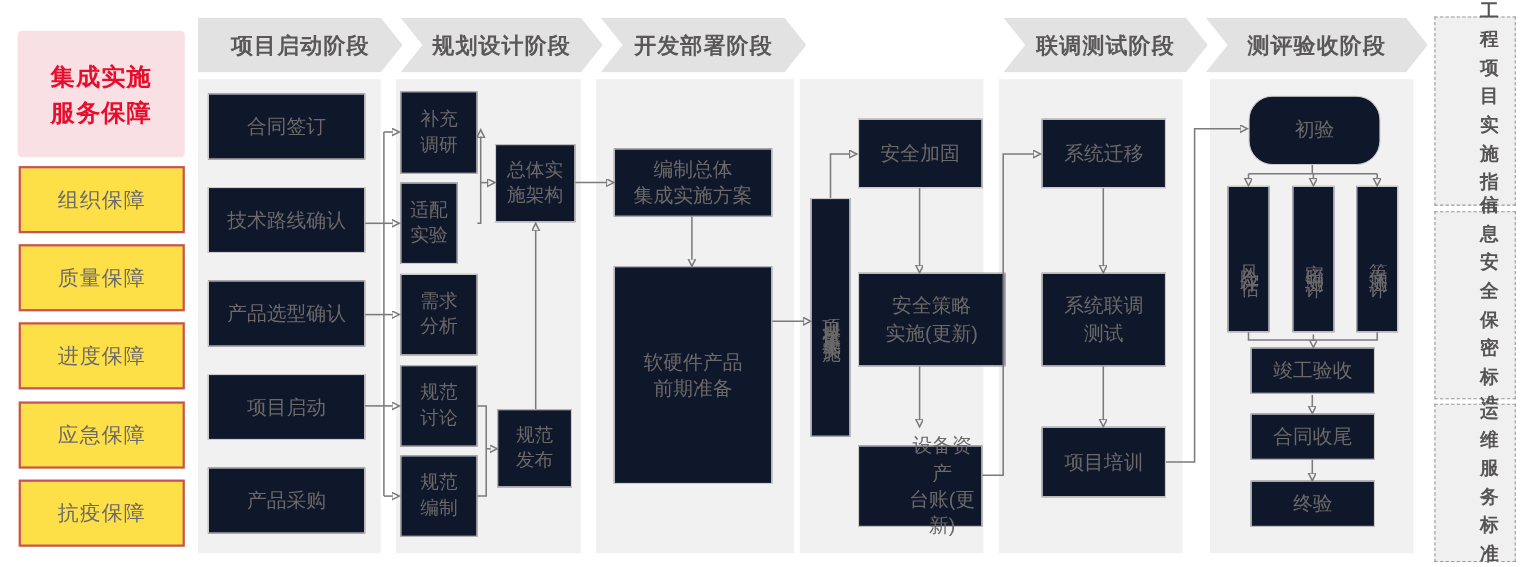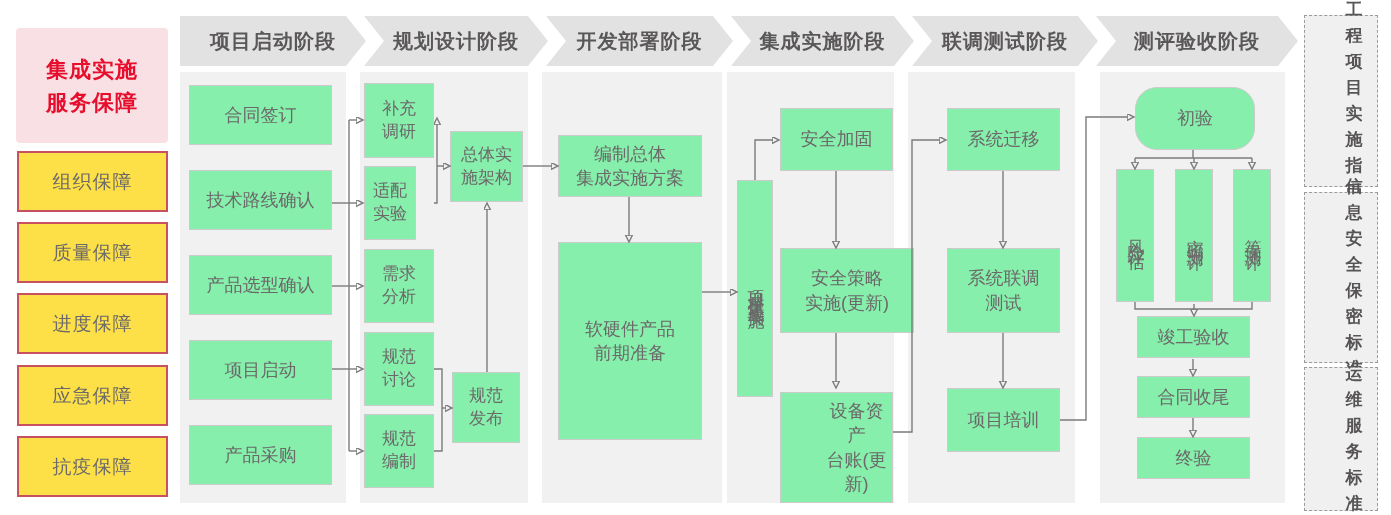--- a/index.html
+++ b/index.html
@@ -33,21 +33,21 @@
     display:flex;align-items:center;justify-content:center;
     color:#595757;font-weight:bold;font-size:20px;letter-spacing:1px;
     clip-path:polygon(0 0, calc(100% - 20px) 0, 100% 50%, calc(100% - 20px) 100%, 0 100%, 20px 50%);
     padding:0 10px;box-sizing:border-box;
   }
   .chevron.first{
     clip-path:polygon(0 0, calc(100% - 20px) 0, 100% 50%, calc(100% - 20px) 100%, 0 100%);
   }
   
   .box{
-    position:absolute;background:#86efac;border:1px solid #cccbcb;box-sizing:border-box;
+    position:absolute;background:#0f172a;border:1px solid #cccbcb;box-sizing:border-box;
     display:flex;align-items:center;justify-content:center;
     text-align:center;color:#6b6969;font-size:18px;line-height:1.35;
     white-space:pre-line;
   }
   .box.small{font-size:17px;}
   .vtext{
     writing-mode:vertical-rl;text-orientation:upright;
     letter-spacing:5px;white-space:nowrap;
   }
   
@@ -84,21 +84,20 @@
   <div class="col-panel" style="left:180px;width:166px;"></div>
   <div class="col-panel" style="left:360px;width:168px;"></div>
   <div class="col-panel" style="left:542px;width:180px;"></div>
   <div class="col-panel" style="left:727px;width:167px;"></div>
   <div class="col-panel" style="left:908px;width:167px;"></div>
   <div class="col-panel" style="left:1100px;width:185px;"></div>
 
   <div class="chevron first" style="left:180px;width:186px;">项目启动阶段</div>
   <div class="chevron" style="left:364px;width:184px;">规划设计阶段</div>
   <div class="chevron" style="left:546px;width:187px;">开发部署阶段</div>
-  <div class="chevron" style="left:731px;width:183px;">集成实施阶段</div>
   <div class="chevron" style="left:912px;width:186px;">联调测试阶段</div>
   <div class="chevron" style="left:1096px;width:202px;">测评验收阶段</div>
 
   <div class="box" style="left:189px;top:85px;width:143px;height:60px;">合同签订</div>
   <div class="box" style="left:189px;top:170px;width:143px;height:60px;">技术路线确认</div>
   <div class="box" style="left:189px;top:255px;width:143px;height:60px;">产品选型确认</div>
   <div class="box" style="left:189px;top:340px;width:143px;height:60px;">项目启动</div>
   <div class="box" style="left:189px;top:425px;width:143px;height:60px;">产品采购</div>
 
   <div class="box small" style="left:364px;top:83px;width:70px;height:75px;">补充
@@ -120,21 +119,21 @@
 集成实施方案</div>
   <div class="box" style="left:558px;top:242px;width:144px;height:198px;">软硬件产品
 前期准备</div>
 
   <div class="box small" style="left:737px;top:180px;width:36px;height:217px;">
     <span class="vtext" style="letter-spacing:3px;">项目整体集成实施</span>
   </div>
   <div class="box" style="left:780px;top:108px;width:113px;height:63px;">安全加固</div>
   <div class="box" style="left:780px;top:248px;width:134px;height:85px;">安全策略
 实施(更新)</div>
-  <div class="box" style="left:780px;top:392px;width:113px;height:111px;padding-left:40px;">设备资产
+  <div class="box" style="left:780px;top:405px;width:113px;height:74px;padding-left:40px;">设备资产
 台账(更新)</div>
 
   <div class="box" style="left:947px;top:108px;width:113px;height:63px;">系统迁移</div>
   <div class="box" style="left:947px;top:248px;width:113px;height:85px;">系统联调
 测试</div>
   <div class="box" style="left:947px;top:388px;width:113px;height:64px;">项目培训</div>
 
   <div class="box" style="left:1135px;top:87px;width:120px;height:63px;border-radius:22px;">初验</div>
   <div class="box small" style="left:1116px;top:169px;width:38px;height:133px;">
     <span class="vtext">风险评估</span>

